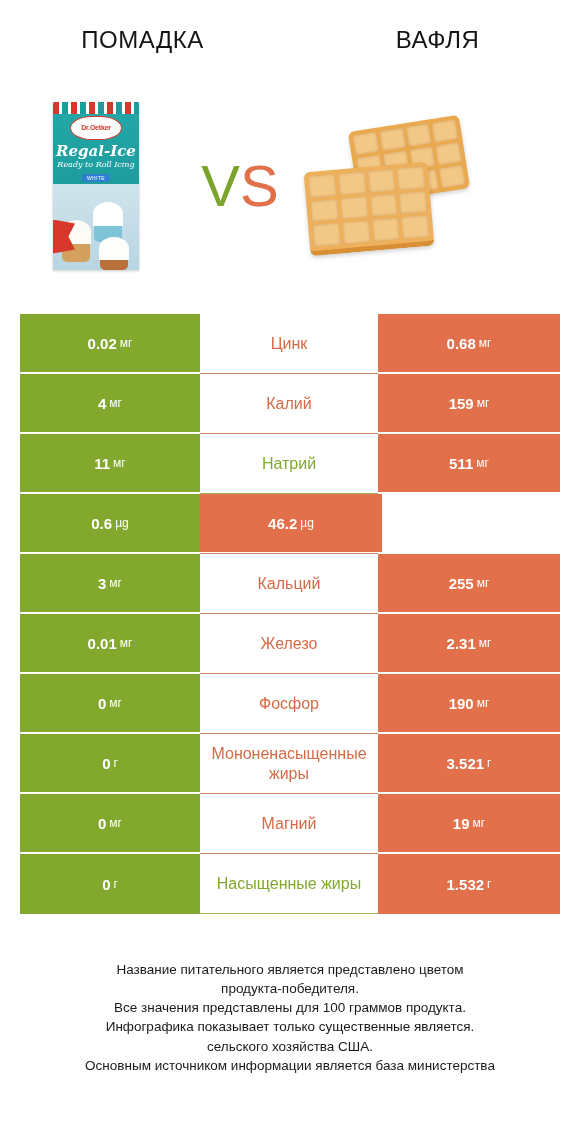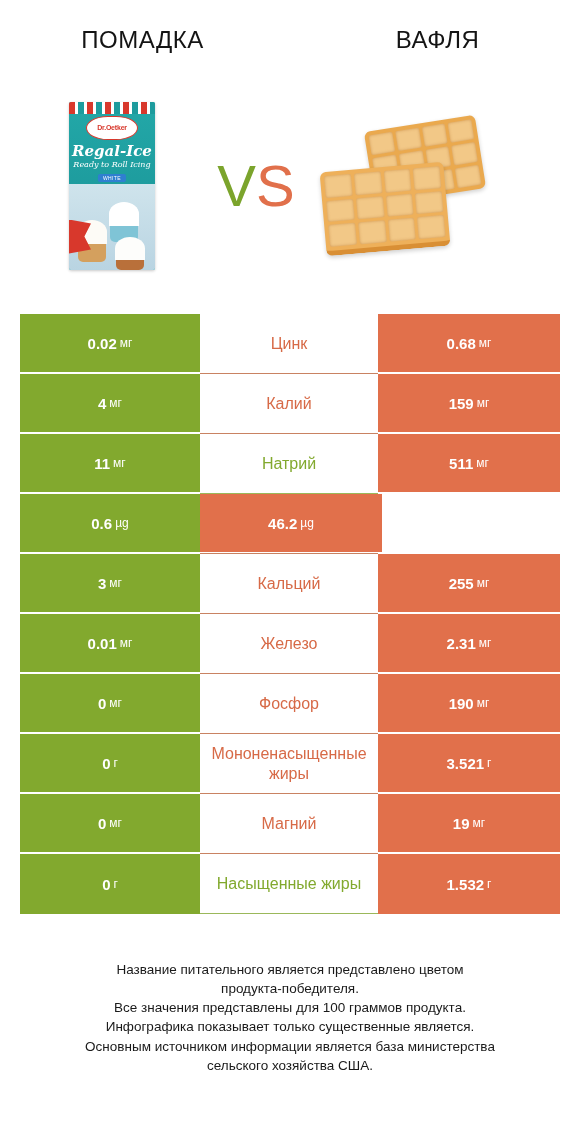--- a/index.html
+++ b/index.html
@@ -40,21 +40,20 @@
 
   
   .products {
     position: absolute;
     top: 78px;
     left: 0;
     width: 480px;
     height: 215px;
     display: flex;
     align-items: center;
-    padding-left: 16px;
   }
   .product-slot {
     width: 232px;
     height: 215px;
     display: flex;
     align-items: center;
     justify-content: center;
     position: relative;
   }
   .vs-slot {
@@ -457,15 +456,15 @@
       </div>
       <div class="mid-sep sep-green"></div>
     </div>
   </div>
 
 <div class="footer">
   <p>Название питательного является представлено цветом</p>
   <p>продукта-победителя.</p>
   <p>Все значения представлены для 100 граммов продукта.</p>
   <p>Инфографика показывает только существенные является.</p>
+  <p>сельского хозяйства США.</p>
   <p>Основным источником информации является база министерства</p>
-  <p>сельского хозяйства США.</p>
 </div>
 
 </body></html>

